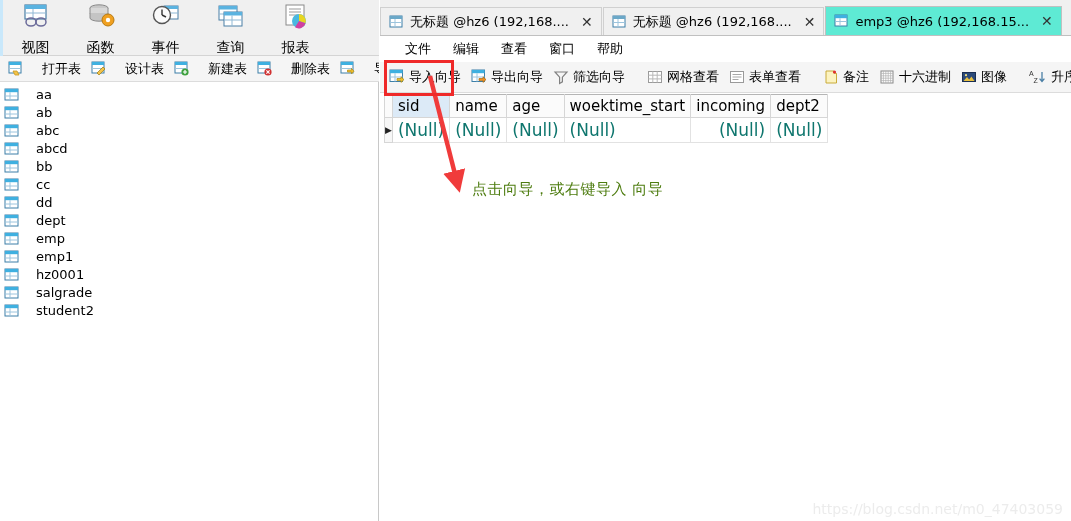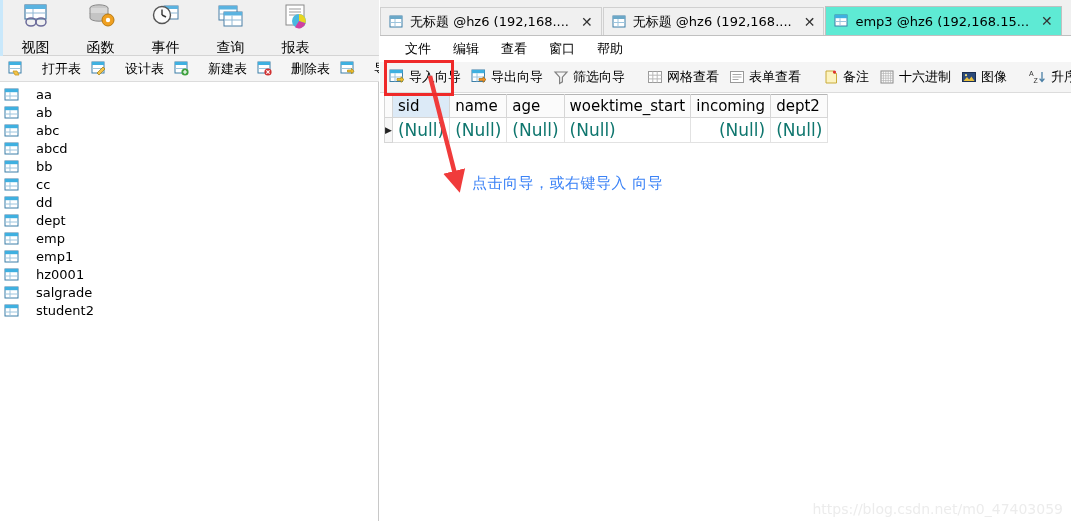--- a/index.html
+++ b/index.html
@@ -150,22 +150,22 @@
   #grid td.num { text-align: right; }
   #grid td.rowhdr {
     width: 14px; padding: 0; background: #f7f7f7; border-color: #d6d6d6;
     text-align: center; color: #222; font-size: 9px;
   }
   #grid th.rowhdr { width: 14px; padding: 0; background: #fbfbfb; }
 
   
   #annot-arrow { position: absolute; left: 412px; top: 70px; z-index: 25; pointer-events: none; }
   #annot-text {
-    position: absolute; left: 472px; top: 174px; z-index: 25;
-    color: #3b82f6; font-size: 15px; letter-spacing: .5px;
+    position: absolute; left: 472px; top: 180px; z-index: 25;
+    color: #4d7c0f; font-size: 15px; letter-spacing: .5px;
     font-family: "DejaVu Sans","Liberation Sans",sans-serif;
     white-space: nowrap;
   }
 
   #watermark {
     position: absolute; right: 8px; bottom: 4px;
     color: #ececec; font-size: 14px;
     font-family: "DejaVu Sans","Liberation Sans",sans-serif;
   }
 </style>

